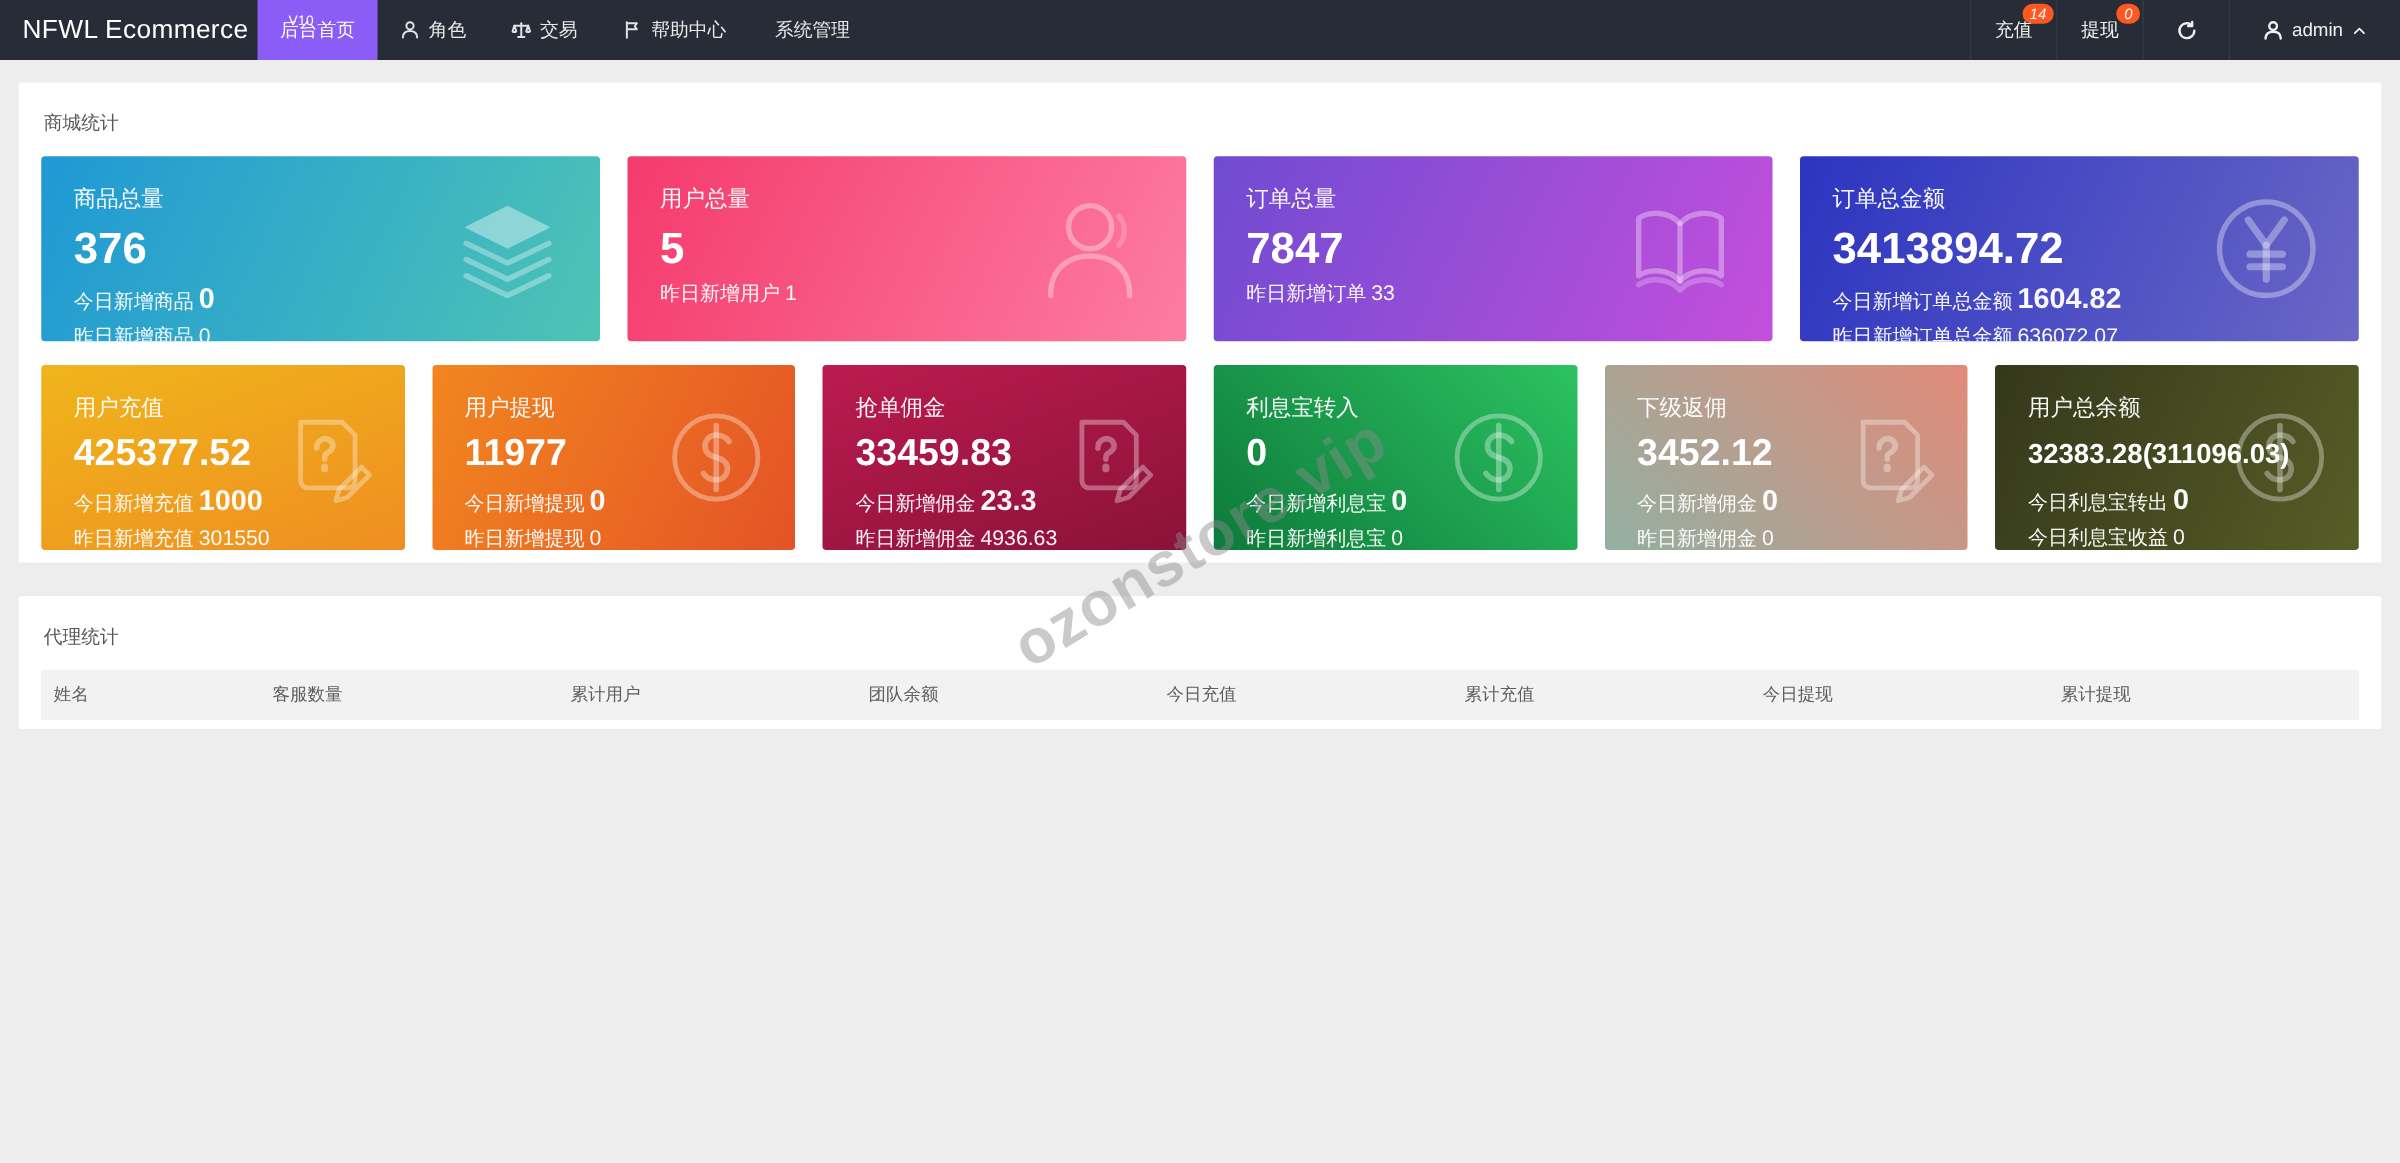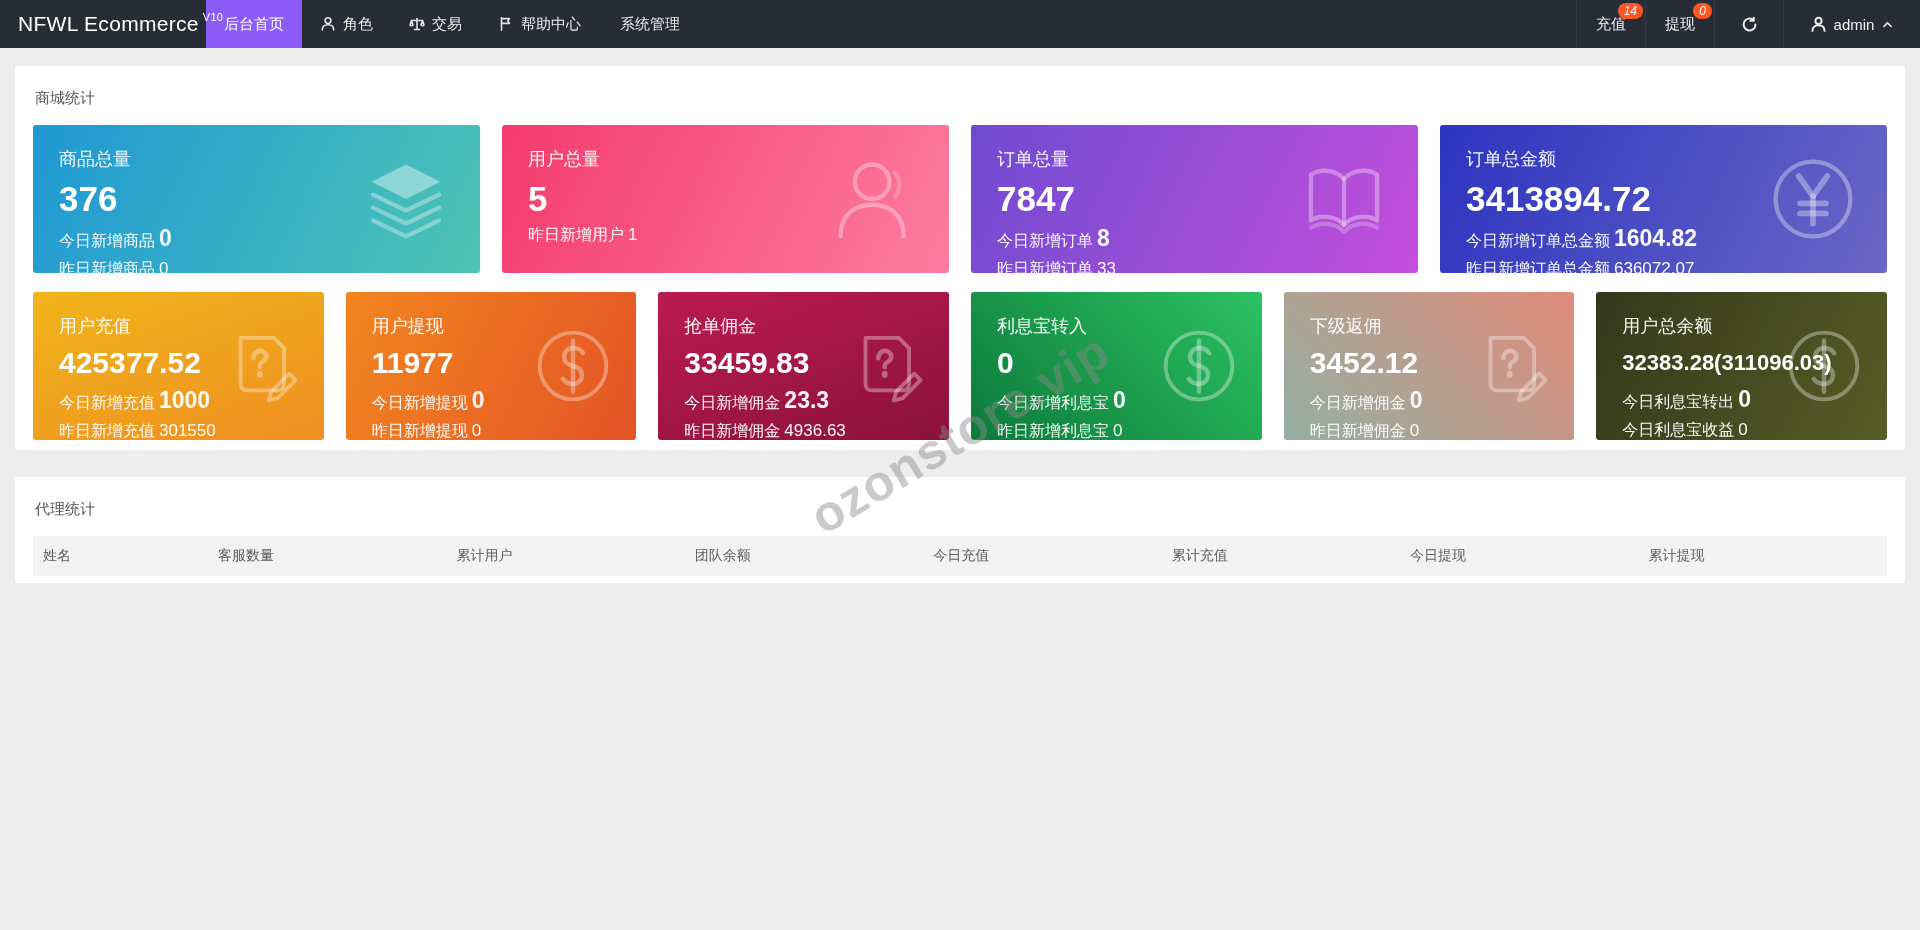--- a/index.html
+++ b/index.html
@@ -9,21 +9,21 @@
     font-family:"Liberation Sans","DejaVu Sans",sans-serif;
     -webkit-font-smoothing:antialiased;
   }
   
   .navbar{
     position:absolute;left:0;top:0;width:1920px;height:48px;
     background:#272c36;color:#fff;display:flex;align-items:stretch;
   }
   .logo{
     display:flex;align-items:center;padding-left:18px;width:188px;flex:0 0 auto;
-    font-size:21px;color:#ffffff;letter-spacing:.3px;white-space:nowrap;
+    font-size:21px;color:#ffffff;letter-spacing:.3px;white-space:nowrap;gap:28px;
   }
   .logo sup{font-size:11px;margin-left:4px;position:relative;top:-7px;}
   .nav-menu{display:flex;align-items:stretch;}
   .nav-item{
     display:flex;align-items:center;gap:7px;padding:0 18px;font-size:15px;
     color:#e9e9e9;cursor:pointer;white-space:nowrap;
   }
   .nav-item.active{background:#8b5cf6;color:#fff;}
   .nav-item svg{width:16px;height:16px;stroke:#dfe3e8;fill:none;stroke-width:1.6;stroke-linecap:round;stroke-linejoin:round;}
   .nav-right{margin-left:auto;display:flex;align-items:stretch;}
@@ -220,21 +220,20 @@
           <div class="card-line"><span class="lbl">昨日新增用户</span><span class="val-n">1</span></div>
         </div>
         <svg class="card-icon">
           <use href="#sym-user-icon"></use>
         </svg>
       </div>
       <div class="stat-card row1" style="background: linear-gradient(115deg, rgb(111, 75, 209), rgb(196, 79, 220));">
         <div class="stat-inner">
           <div class="card-title">订单总量</div>
           <div class="card-value">7847</div>
-          <div class="card-line"><span class="lbl">今日新增订单</span><span class="val-b">8</span></div>
           <div class="card-line"><span class="lbl">昨日新增订单</span><span class="val-n">33</span></div>
         </div>
         <svg class="card-icon">
           <use href="#sym-book-icon"></use>
         </svg>
       </div>
       <div class="stat-card row1" style="background: linear-gradient(115deg, rgb(44, 52, 192), rgb(106, 103, 198));">
         <div class="stat-inner">
           <div class="card-title">订单总金额</div>
           <div class="card-value">3413894.72</div>

